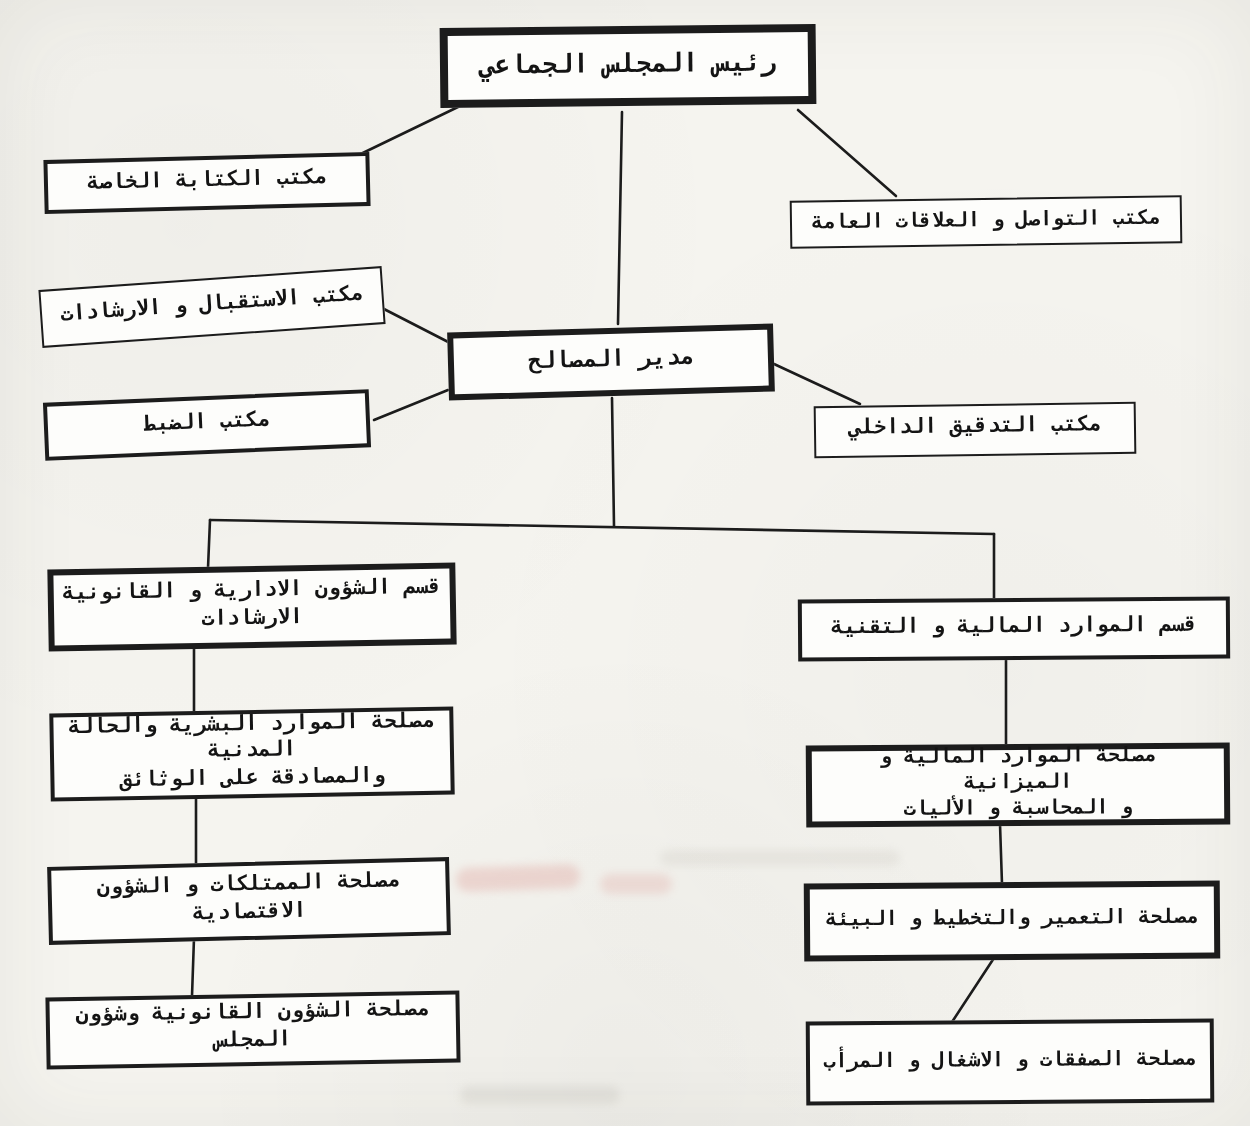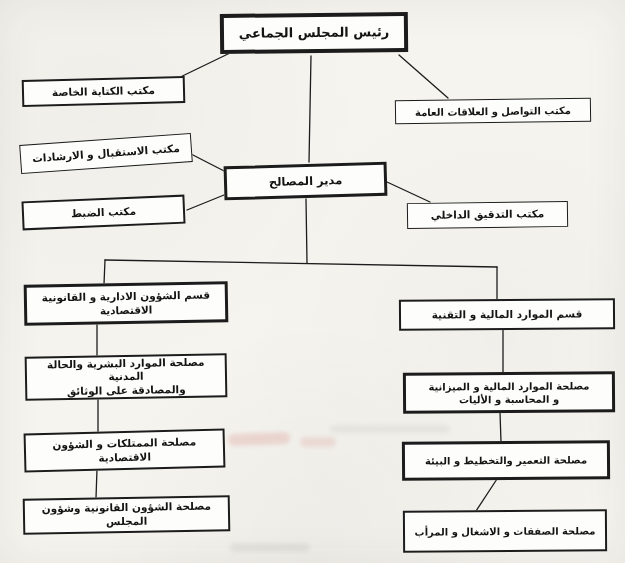--- a/index.html
+++ b/index.html
@@ -14,20 +14,21 @@
     position:relative;
     width:625px;height:563px;
     background:
       radial-gradient(circle at 15% 20%, rgba(0,0,0,0.025), transparent 40%),
       radial-gradient(circle at 80% 60%, rgba(0,0,0,0.02), transparent 45%),
       radial-gradient(circle at 50% 95%, rgba(0,0,0,0.03), transparent 35%),
       var(--paper);
     box-shadow:inset 0 0 45px rgba(60,55,45,0.07);
     overflow:hidden;
     direction:rtl;
+    font-family:Liberation Mono, monospace;
   }
   svg.wires{position:absolute;inset:0;pointer-events:none;}
   svg.wires line{stroke:var(--ink);stroke-width:1.3;stroke-linecap:round;}
   .node{
     position:absolute;
     background:var(--box-fill);
     border:2px solid var(--ink);
     display:flex;flex-direction:column;
     align-items:center;justify-content:center;
     text-align:center;
@@ -110,21 +111,21 @@
   </div>
   <div class="node n-dabt">
     <span class="lbl">مكتب الضبط</span>
   </div>
   <div class="node n-tadqiq">
     <span class="lbl">مكتب التدقيق الداخلي</span>
   </div>
 
   <div class="node n-div-left">
     <span class="lbl">قسم الشؤون الادارية و القانونية</span>
-    <span class="lbl">الاقتصادية</span>
+    <span class="lbl">الارشادات</span>
   </div>
   <div class="node n-div-right">
     <span class="lbl">قسم الموارد المالية و التقنية</span>
 
   </div>
 
   <div class="node n-svc-hr">
     <span class="lbl">مصلحة الموارد البشرية والحالة المدنية</span>
     <span class="lbl">والمصادقة على الوثائق</span>
   </div>

